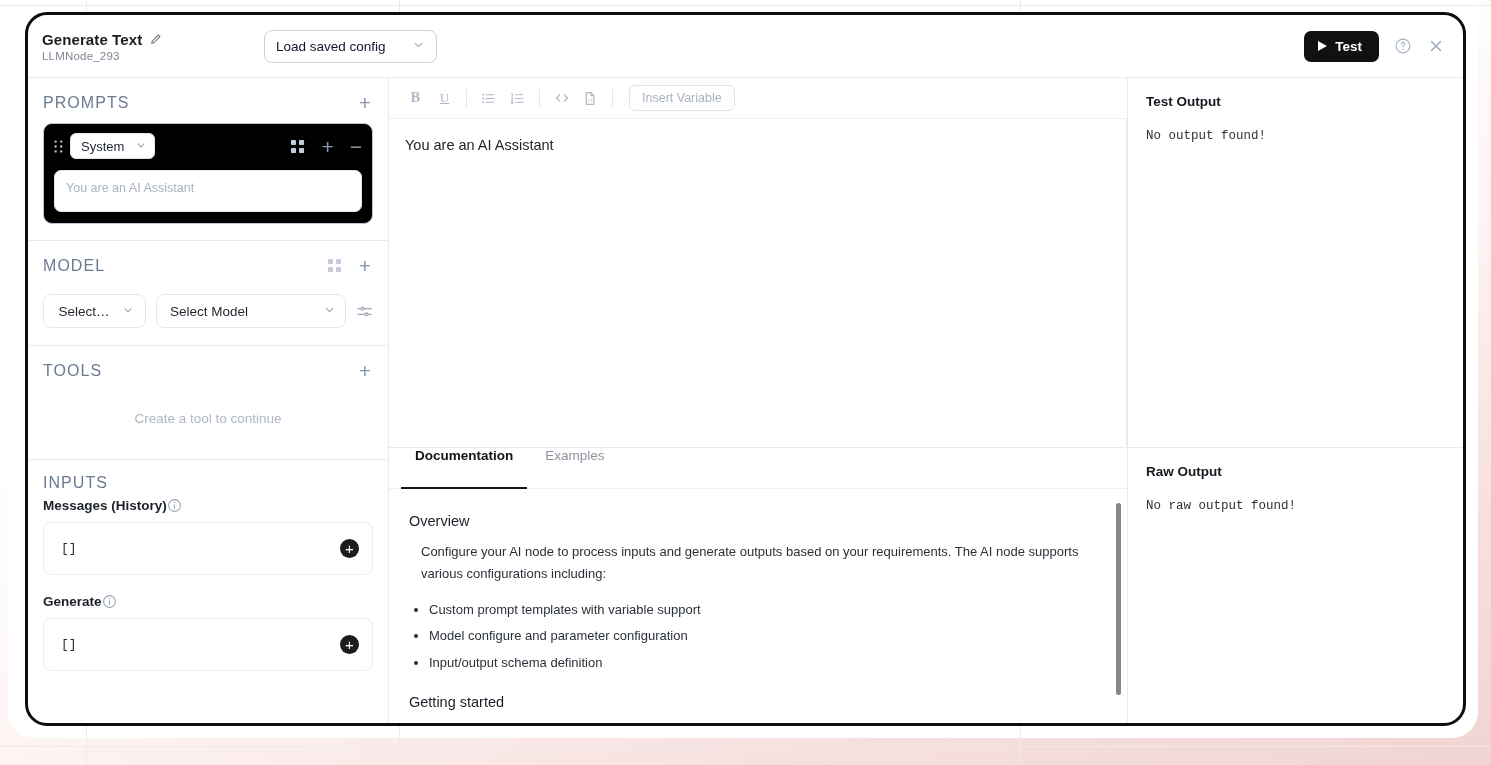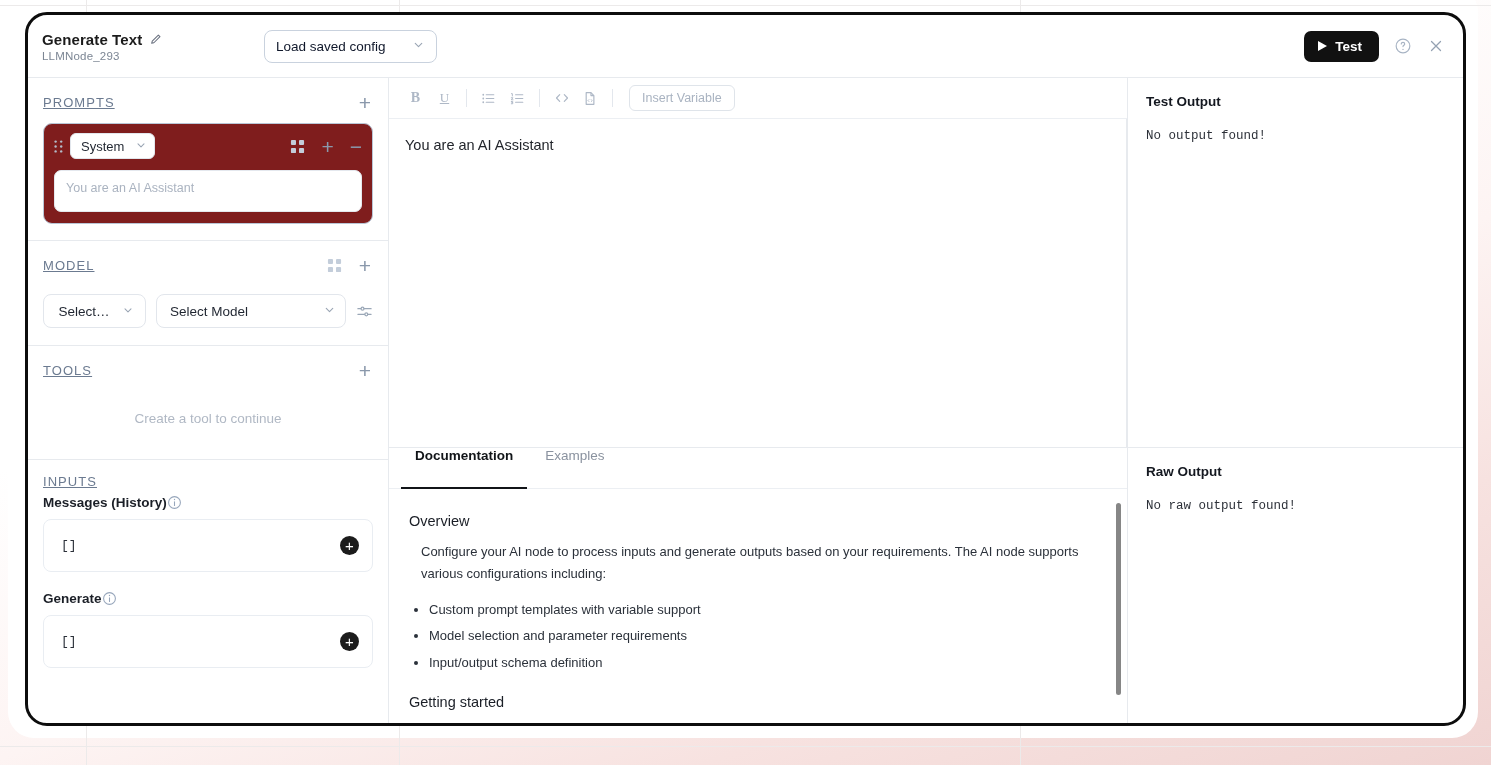--- a/index.html
+++ b/index.html
@@ -115,39 +115,39 @@
     width: 361px; flex: 0 0 361px;
     border-right: 1px solid #e7eaee;
     display: flex; flex-direction: column;
     overflow: hidden;
   }
   .section-head {
     display: flex; align-items: center;
     padding: 14px 17px 10px 15px;
   }
   .section-title {
-    font-size: 13px; letter-spacing: 1.05px;
-    color: #6b7a90; font-weight: normal; text-decoration: underline;
+    font-size: 16px; letter-spacing: 1.05px;
+    color: #6b7a90; font-weight: normal;
   }
   .section-actions { margin-left: auto; display: flex; align-items: center; gap: 17px; }
   .plus-btn {
     font-size: 21px; color: #8a98ab; line-height: 1; cursor: pointer;
     font-weight: 300;
   }
   .grid4-icon { width: 15px; height: 15px; display: block; cursor: pointer; }
 
   .rail-divider { height: 1px; background: #e7eaee; }
 
   
   #prompt-card {
     margin: 0 15px 16px 15px;
     border: 1px solid #b9c6d6;
     border-radius: 9px;
     padding: 9px 10px 11px 10px;
-    background: #7f1d1d;
+    background: #000000;
   }
   .prompt-top { display: flex; align-items: center; }
   .drag-dots { width: 9px; height: 13px; margin-right: 7px; cursor: grab; display:block; }
   .role-select {
     border: 1px solid #e2e6ec; border-radius: 6px;
     height: 26px; padding: 0 7px 0 10px;
     display: flex; align-items: center; gap: 11px;
     font-size: 13px; color: #1f2530;
     background: #fff;
   }
@@ -533,21 +533,21 @@
       <div id="docs-pane">
         <div id="docs-tabs">
           <div class="docs-tab active">Documentation</div>
           <div class="docs-tab">Examples</div>
         </div>
         <div id="docs-scroll">
           <div class="doc-h">Overview</div>
           <div class="doc-p" style="padding-left:12px;">Configure your AI node to process inputs and generate outputs based on your requirements. The AI node supports various configurations including:</div>
           <ul class="doc-ul">
             <li>Custom prompt templates with variable support</li>
-            <li>Model selection and parameter requirements</li>
+            <li>Model configure and parameter configuration</li>
             <li>Input/output schema definition</li>
           </ul>
           <div class="doc-h">Getting started</div>
           <div class="doc-indent">To start using the AI node, configure your prompt template and model settings. Use variables to make your prompts</div>
           <div id="docs-scrollbar"></div>
         </div>
       </div>
     </div>
 
     <div id="right-col">

